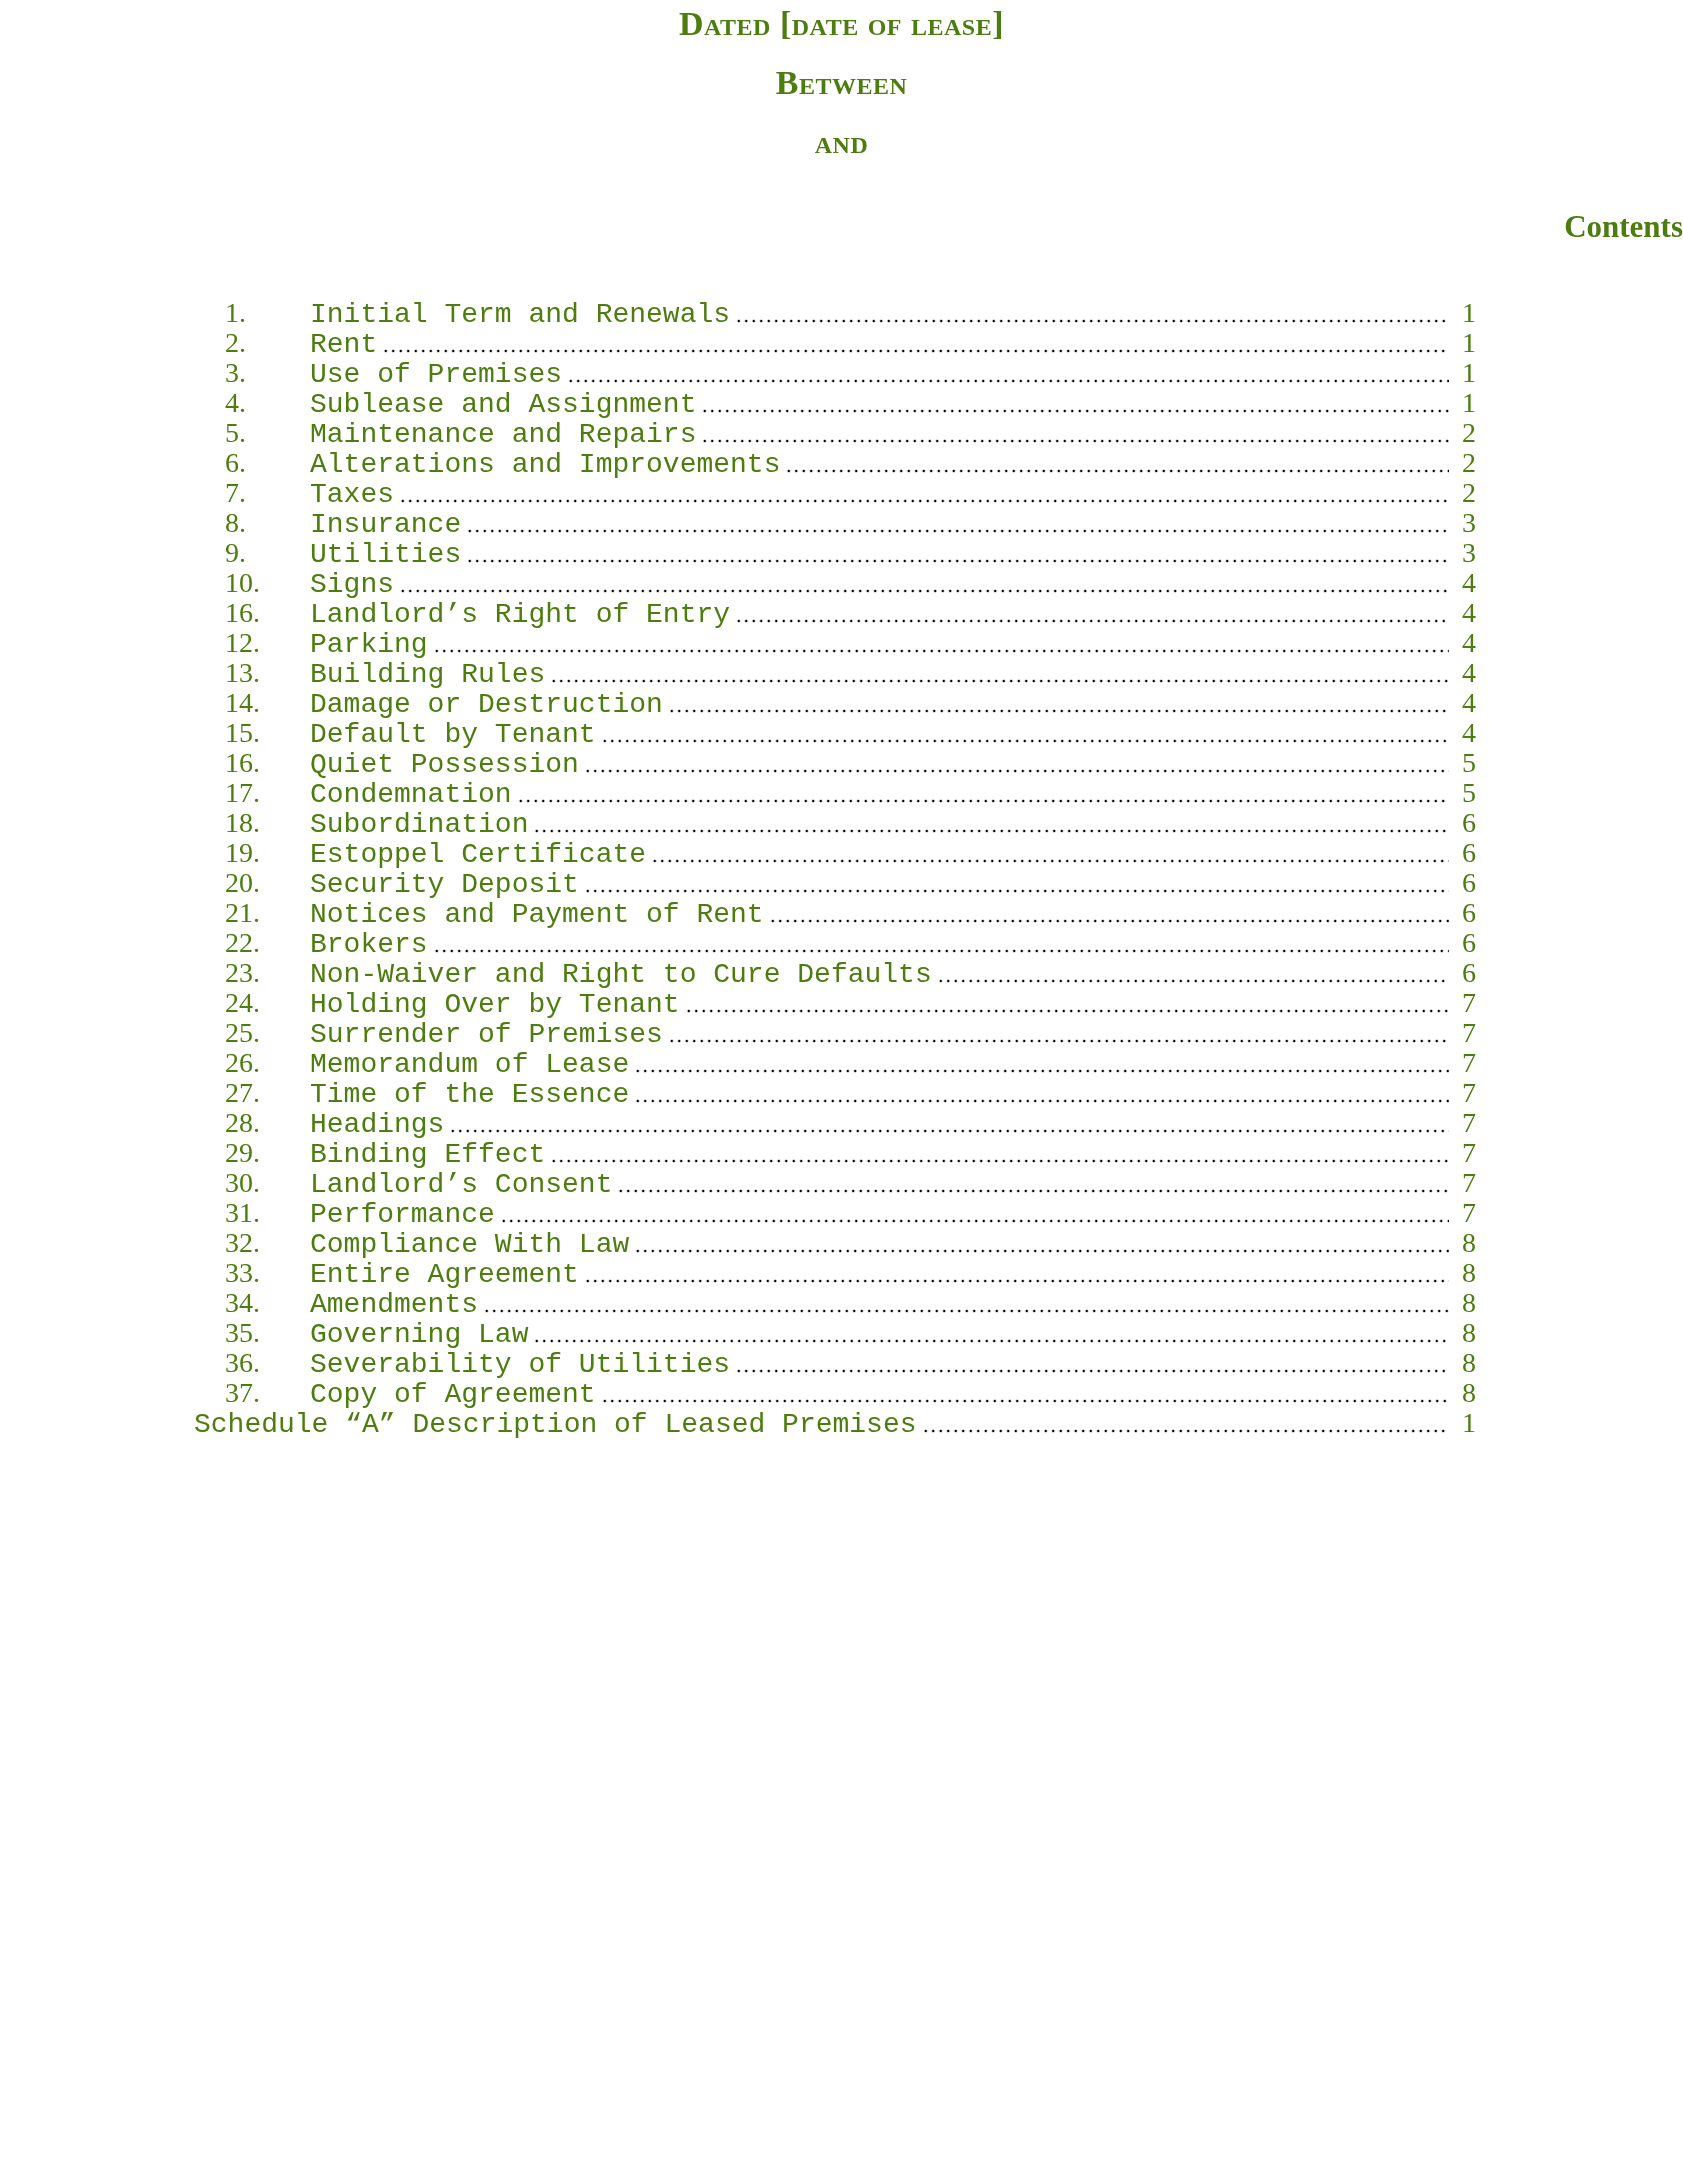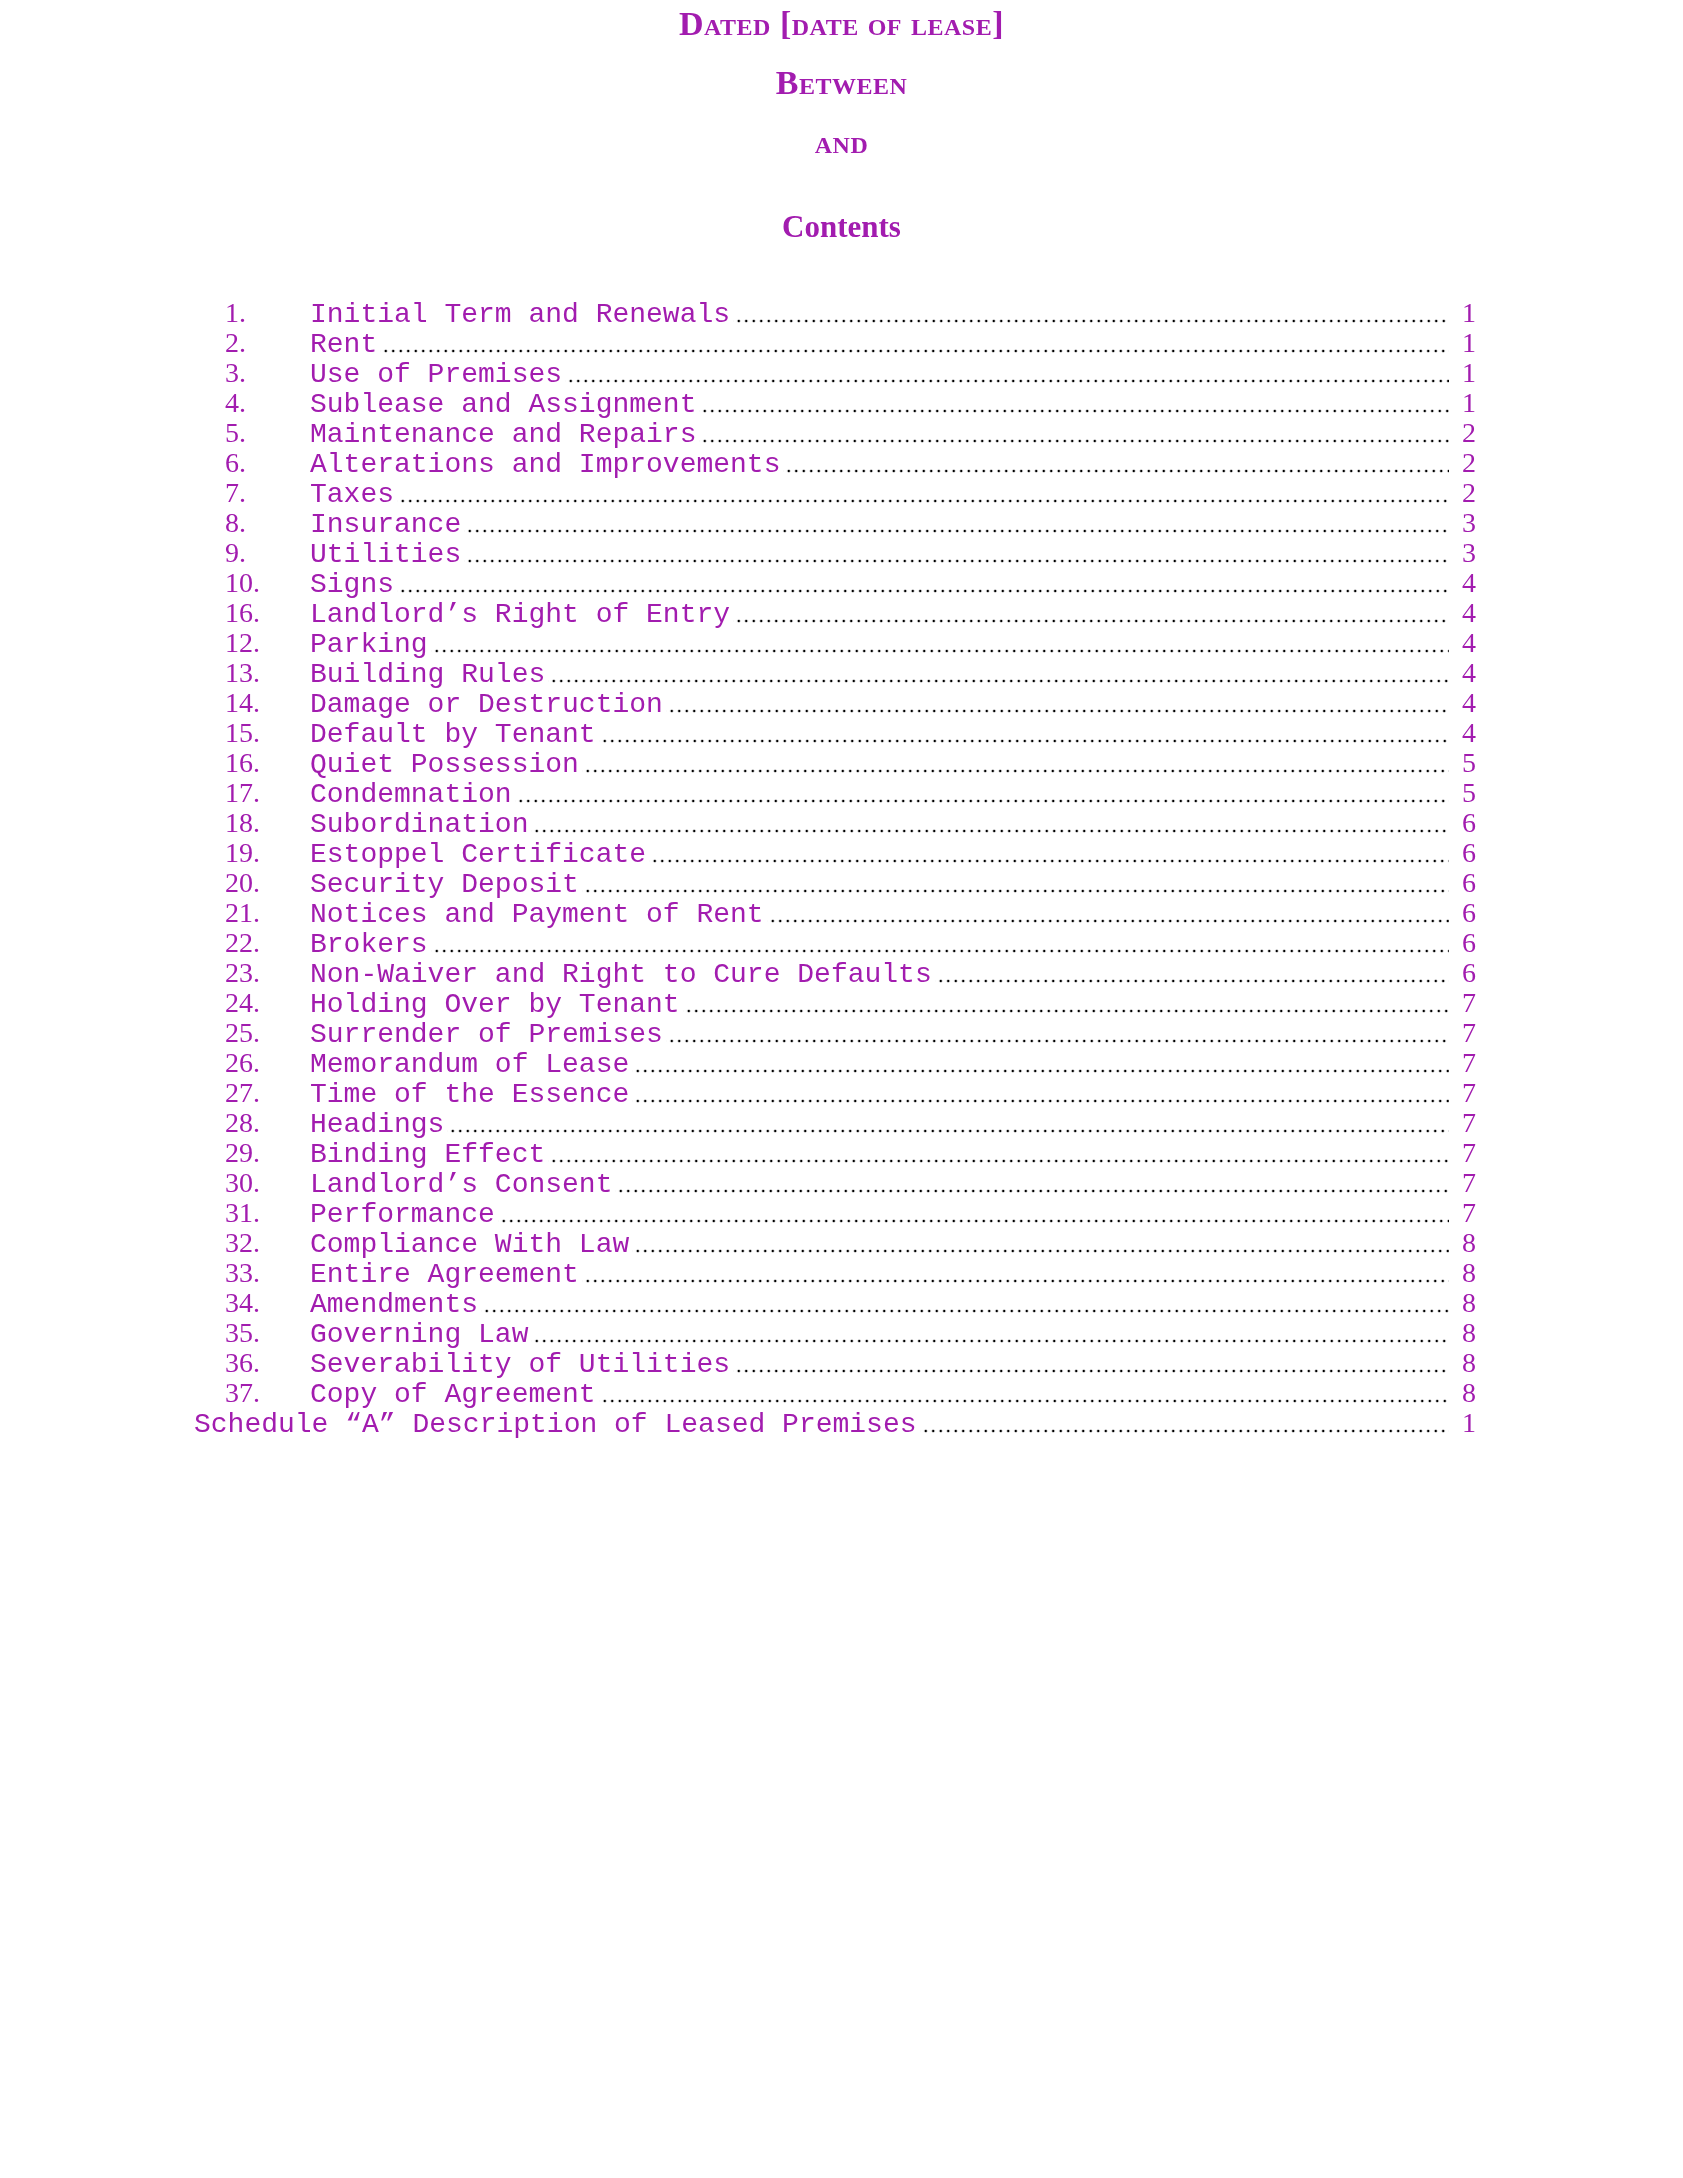--- a/index.html
+++ b/index.html
@@ -5,38 +5,38 @@
   html, body {
     margin: 0;
     padding: 0;
     background: #ffffff;
   }
   .page {
     position: relative;
     width: 1683px;
     height: 1639px;
     background: #ffffff;
-    color: #a21caf;
+    color: #4d7c0f;
     font-family: "Liberation Serif", serif;
     overflow: hidden;
   }
   .title-block {
     margin-top: -6px;
   }
   .title-line {
     text-align: center;
     font-variant: small-caps;
     font-weight: bold;
     font-size: 34px;
     line-height: 59px;
     letter-spacing: 0.5px;
     white-space: nowrap;
   }
   .contents-heading {
-    text-align: center;
+    text-align: right;
     font-size: 31px;
     font-weight: bold;
     margin: 36px 0 0 0;
     line-height: 40px;
     font-family: "Liberation Serif", serif;
   }
   .toc {
     margin: 51px 0 0 194px;
     width: 1282px;
     font-size: 28px;

